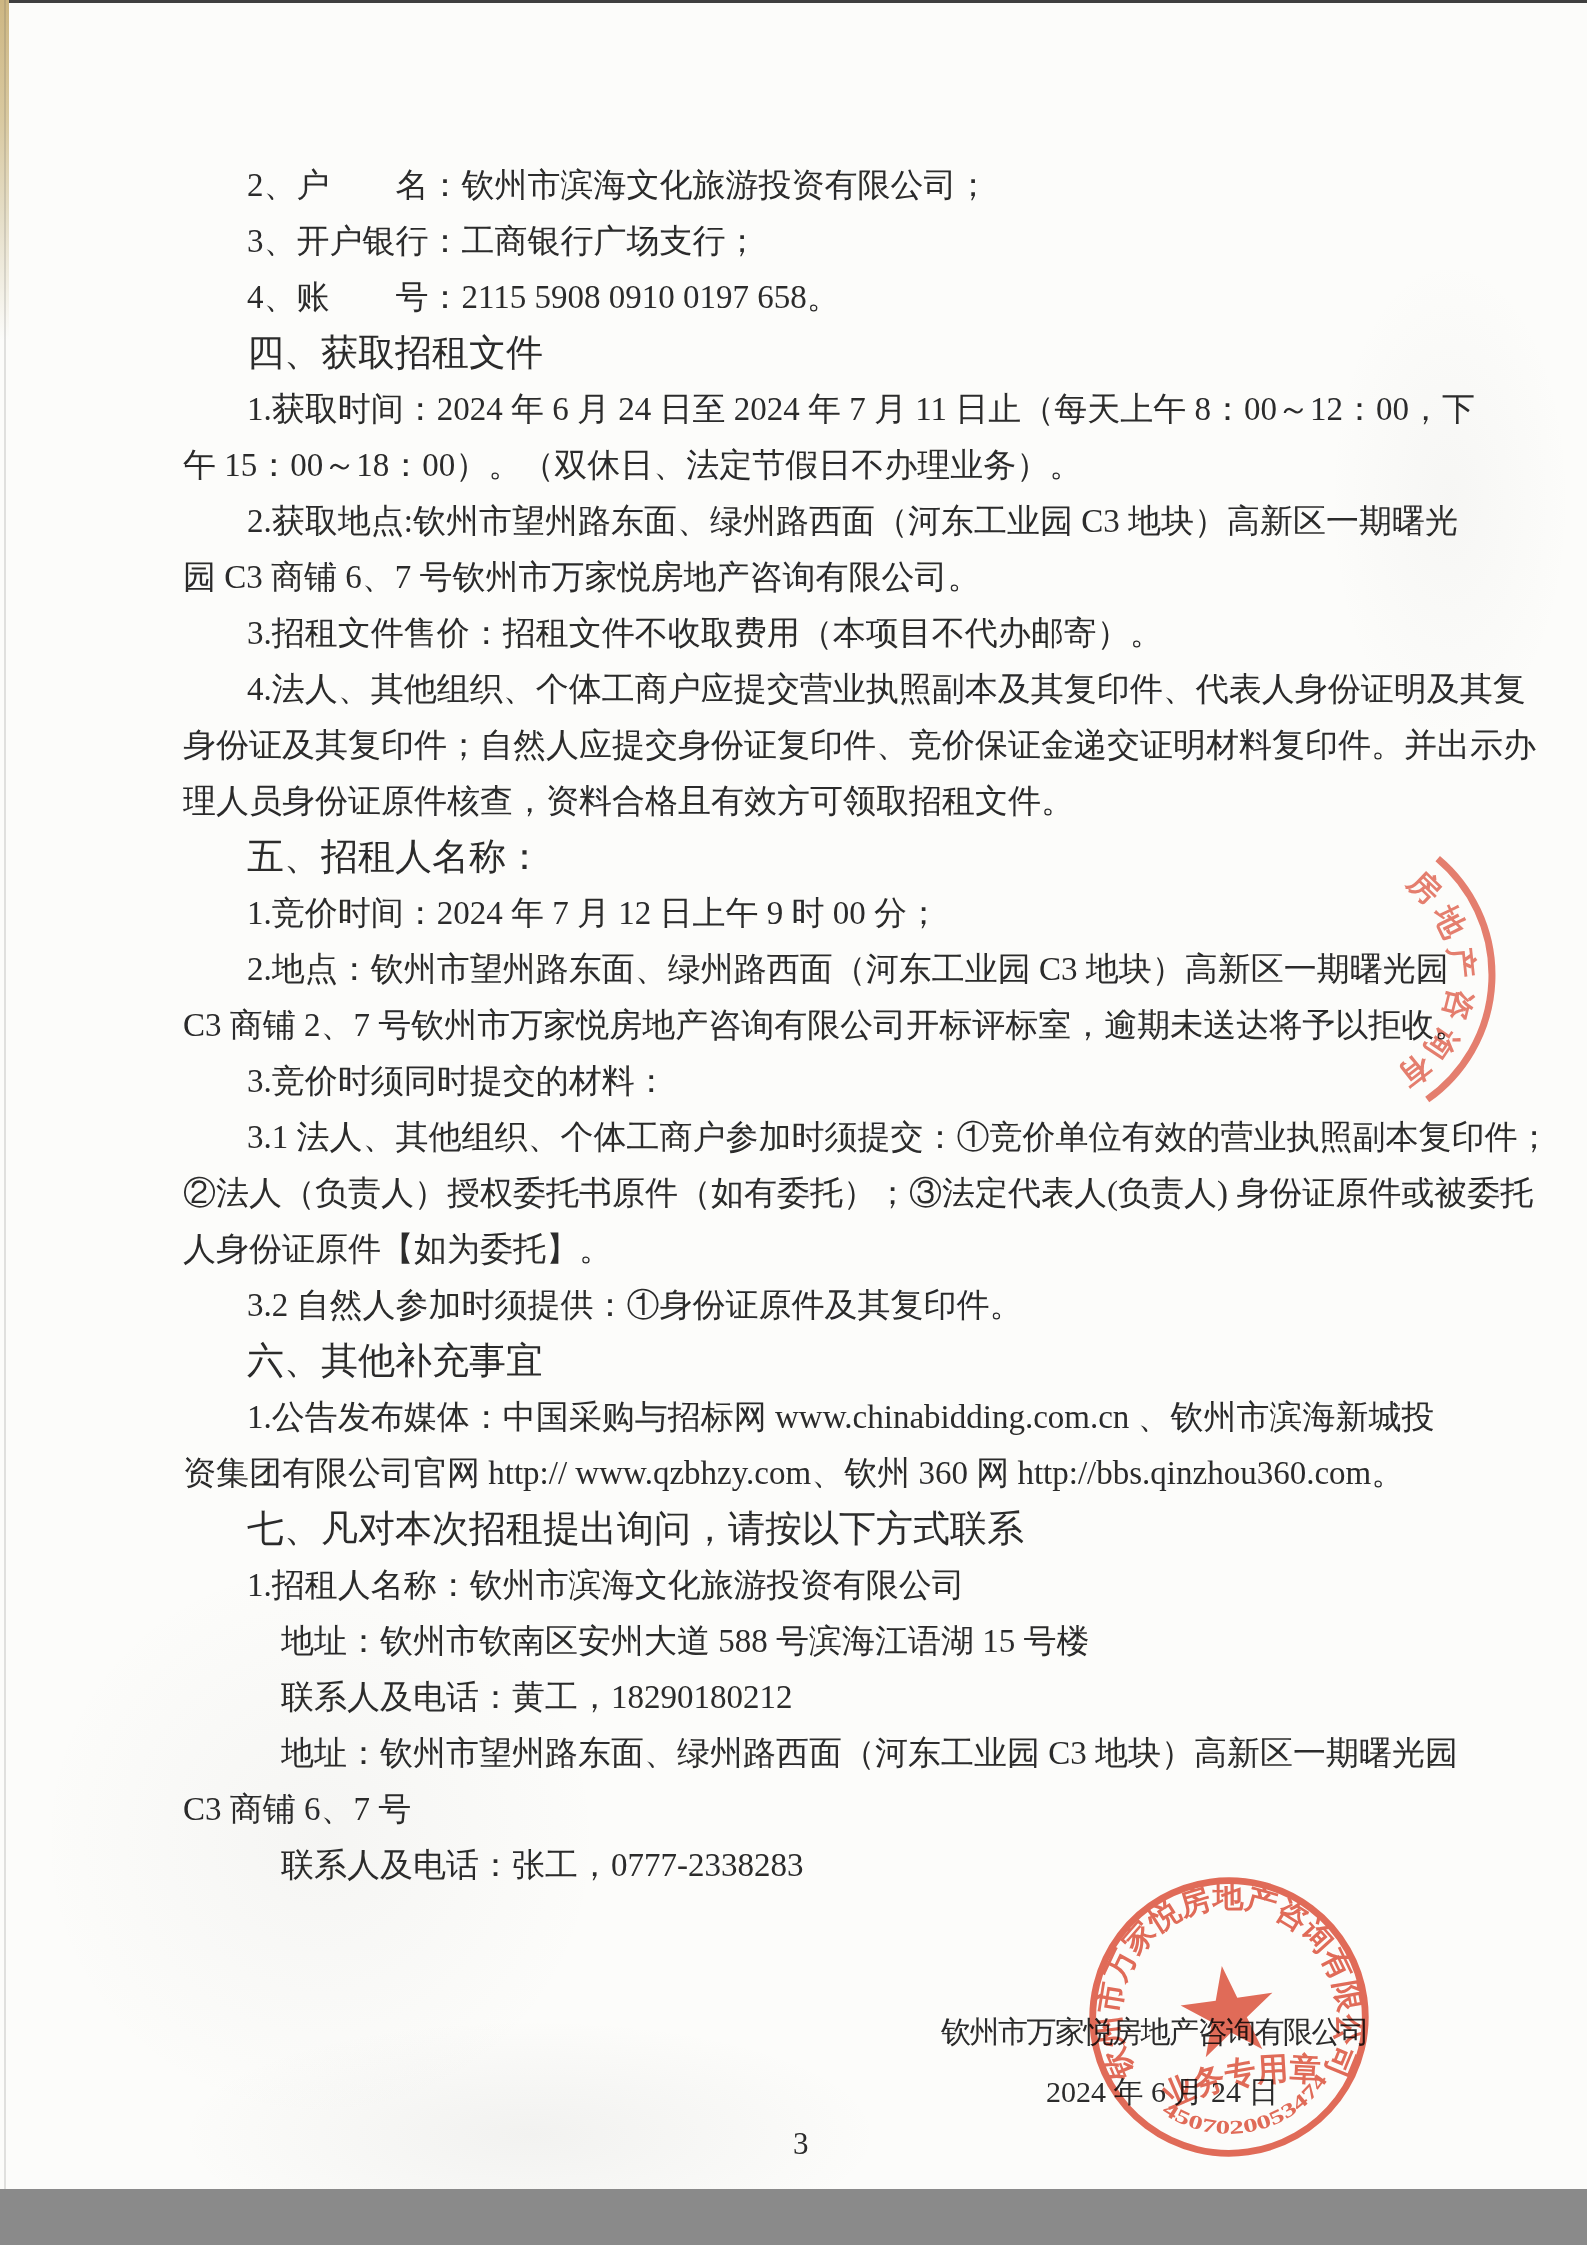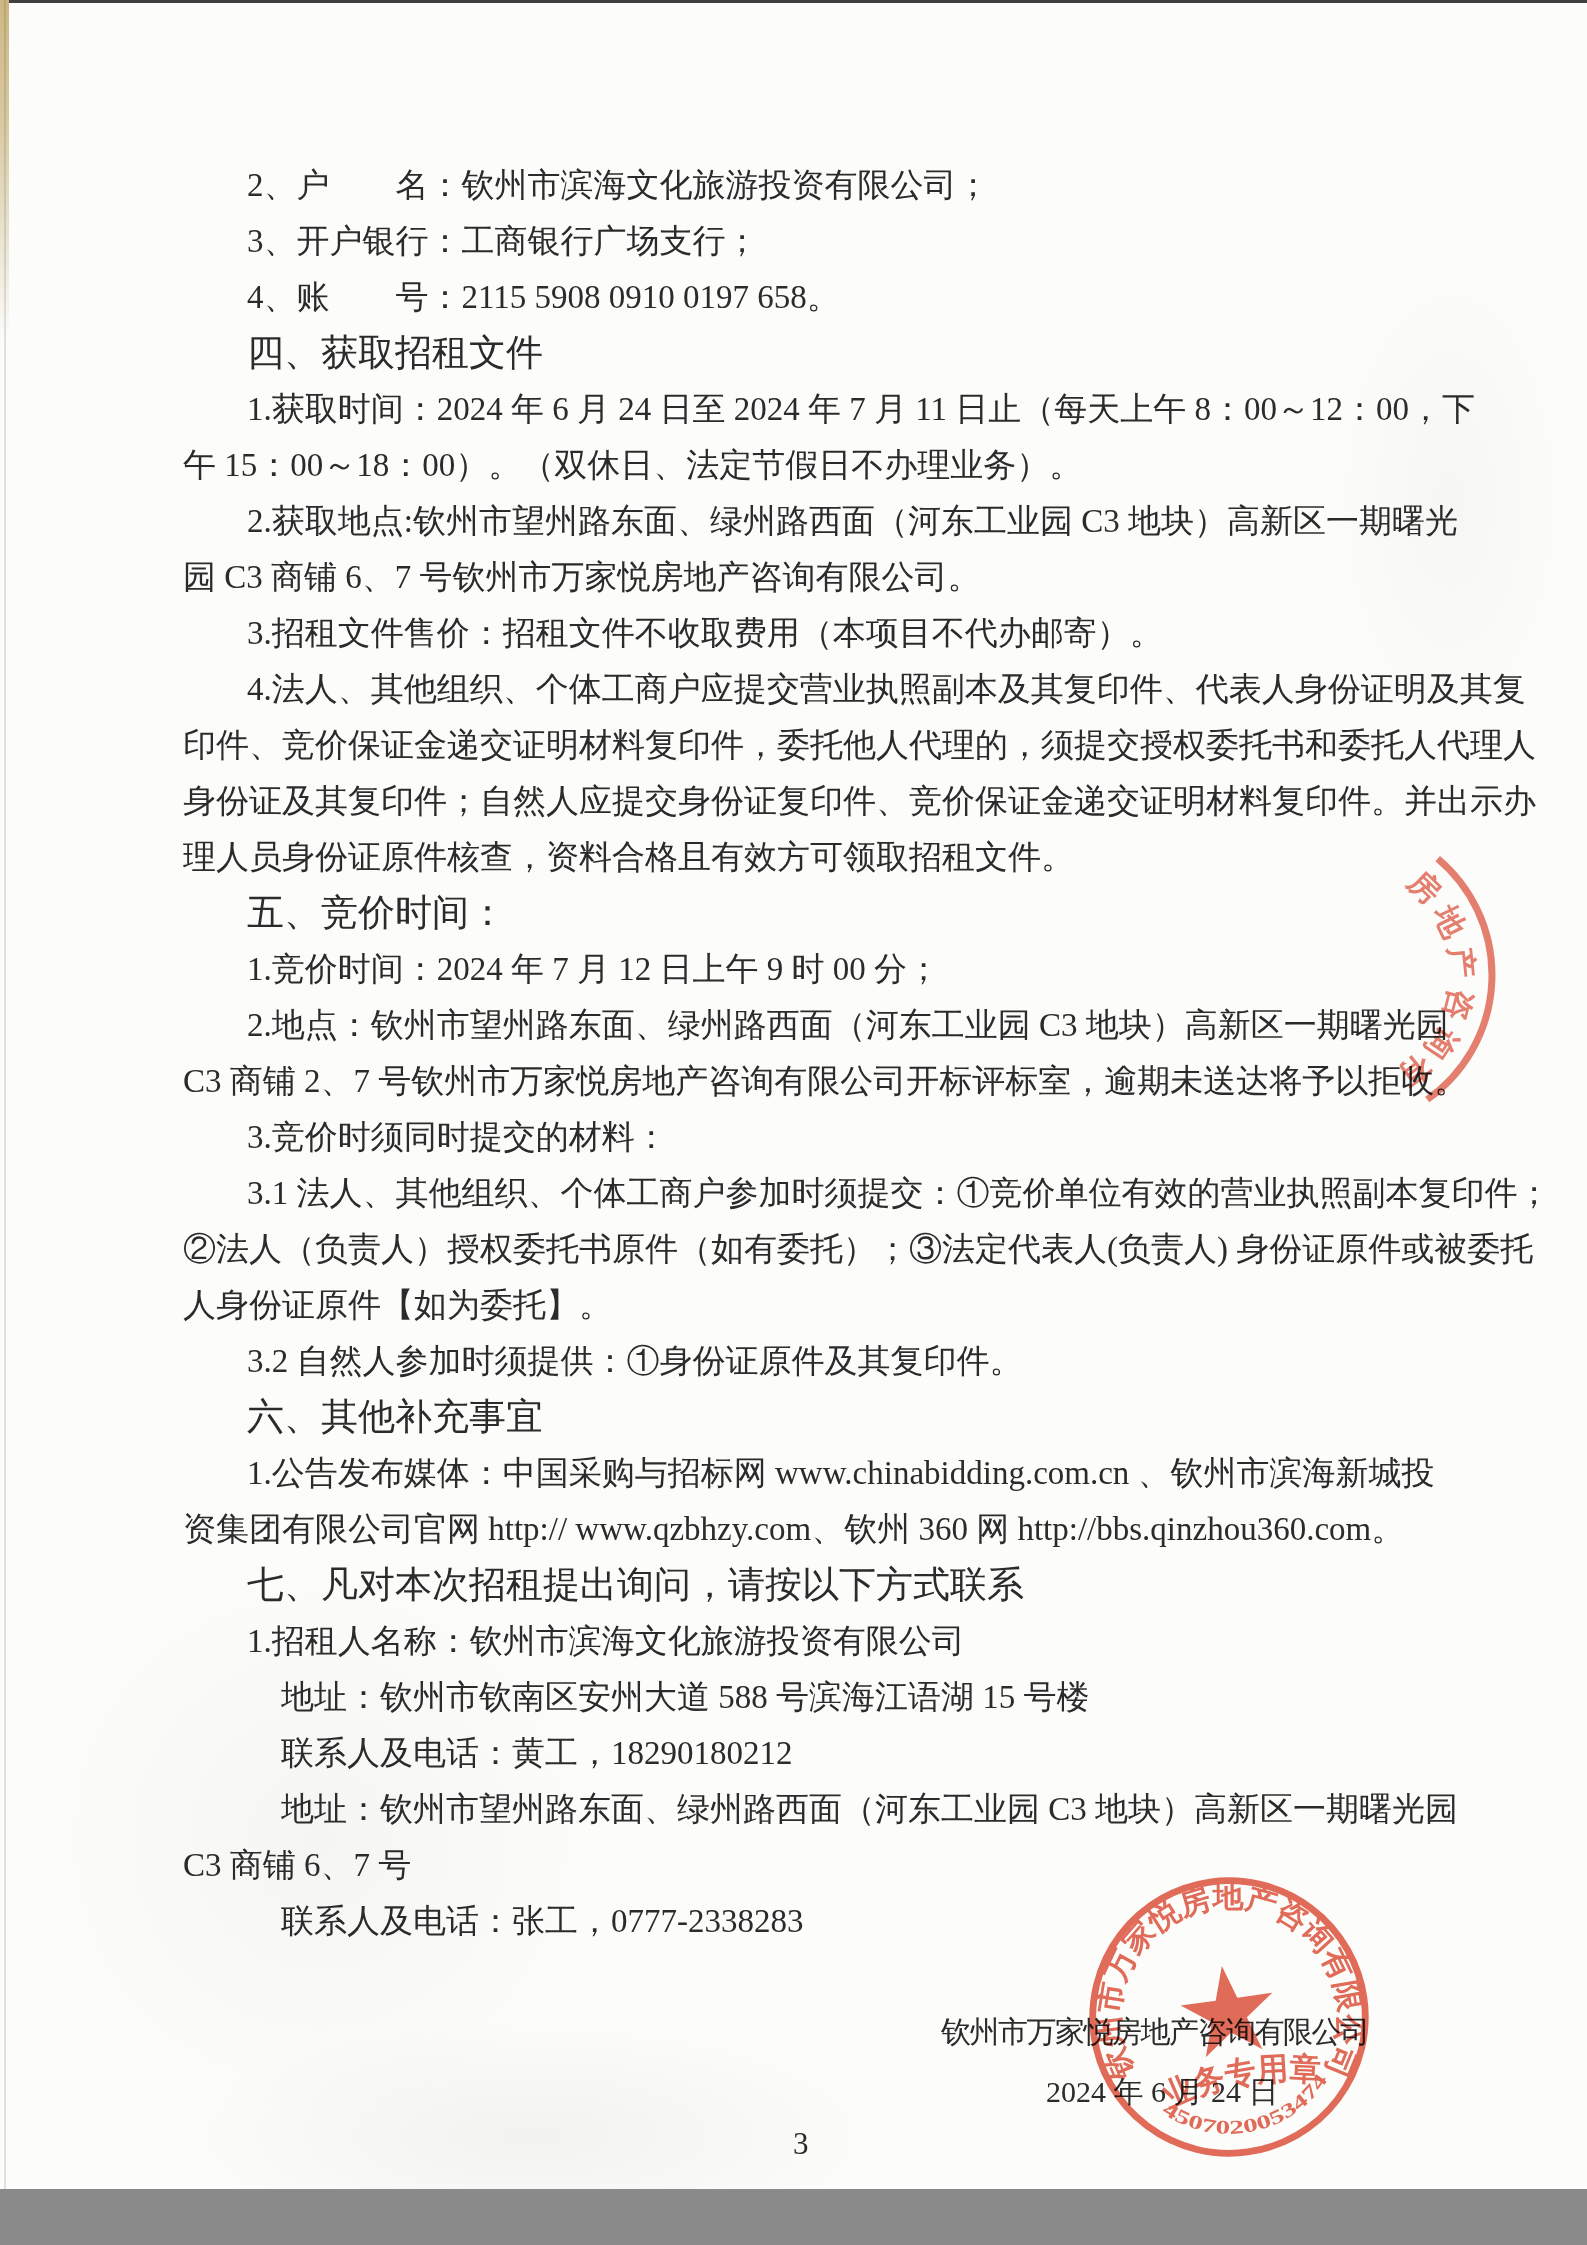--- a/index.html
+++ b/index.html
@@ -55,24 +55,23 @@
   <div class="line item">2、户　　名：钦州市滨海文化旅游投资有限公司；</div>
       <div class="line item">3、开户银行：工商银行广场支行；</div>
       <div class="line item">4、账　　号：2115 5908 0910 0197 658。</div>
       <div class="line head">四、获取招租文件</div>
       <div class="line item">1.获取时间：2024 年 6 月 24 日至 2024 年 7 月 11 日止（每天上午 8：00～12：00，下</div>
       <div class="line wrap">午 15：00～18：00）。（双休日、法定节假日不办理业务）。</div>
       <div class="line item">2.获取地点:钦州市望州路东面、绿州路西面（河东工业园 C3 地块）高新区一期曙光</div>
       <div class="line wrap">园 C3 商铺 6、7 号钦州市万家悦房地产咨询有限公司。</div>
       <div class="line item">3.招租文件售价：招租文件不收取费用（本项目不代办邮寄）。</div>
       <div class="line item">4.法人、其他组织、个体工商户应提交营业执照副本及其复印件、代表人身份证明及其复</div>
-      <div class="line wrap">印件、竞价保证金递交证明材料复印件，委托他人代理的，须提交授权委托书和委托人代理人</div>
       <div class="line wrap">身份证及其复印件；自然人应提交身份证复印件、竞价保证金递交证明材料复印件。并出示办</div>
       <div class="line wrap">理人员身份证原件核查，资料合格且有效方可领取招租文件。</div>
-      <div class="line head">五、竞价时间：</div>
+      <div class="line head">五、招租人名称：</div>
       <div class="line item">1.竞价时间：2024 年 7 月 12 日上午 9 时 00 分；</div>
       <div class="line item">2.地点：钦州市望州路东面、绿州路西面（河东工业园 C3 地块）高新区一期曙光园</div>
       <div class="line wrap">C3 商铺 2、7 号钦州市万家悦房地产咨询有限公司开标评标室，逾期未送达将予以拒收。</div>
       <div class="line item">3.竞价时须同时提交的材料：</div>
       <div class="line item">3.1 法人、其他组织、个体工商户参加时须提交：①竞价单位有效的营业执照副本复印件；</div>
       <div class="line wrap">②法人（负责人）授权委托书原件（如有委托）；③法定代表人(负责人) 身份证原件或被委托</div>
       <div class="line wrap">人身份证原件【如为委托】。</div>
       <div class="line item">3.2 自然人参加时须提供：①身份证原件及其复印件。</div>
       <div class="line head">六、其他补充事宜</div>
       <div class="line item">1.公告发布媒体：中国采购与招标网 www.chinabidding.com.cn 、钦州市滨海新城投</div>

